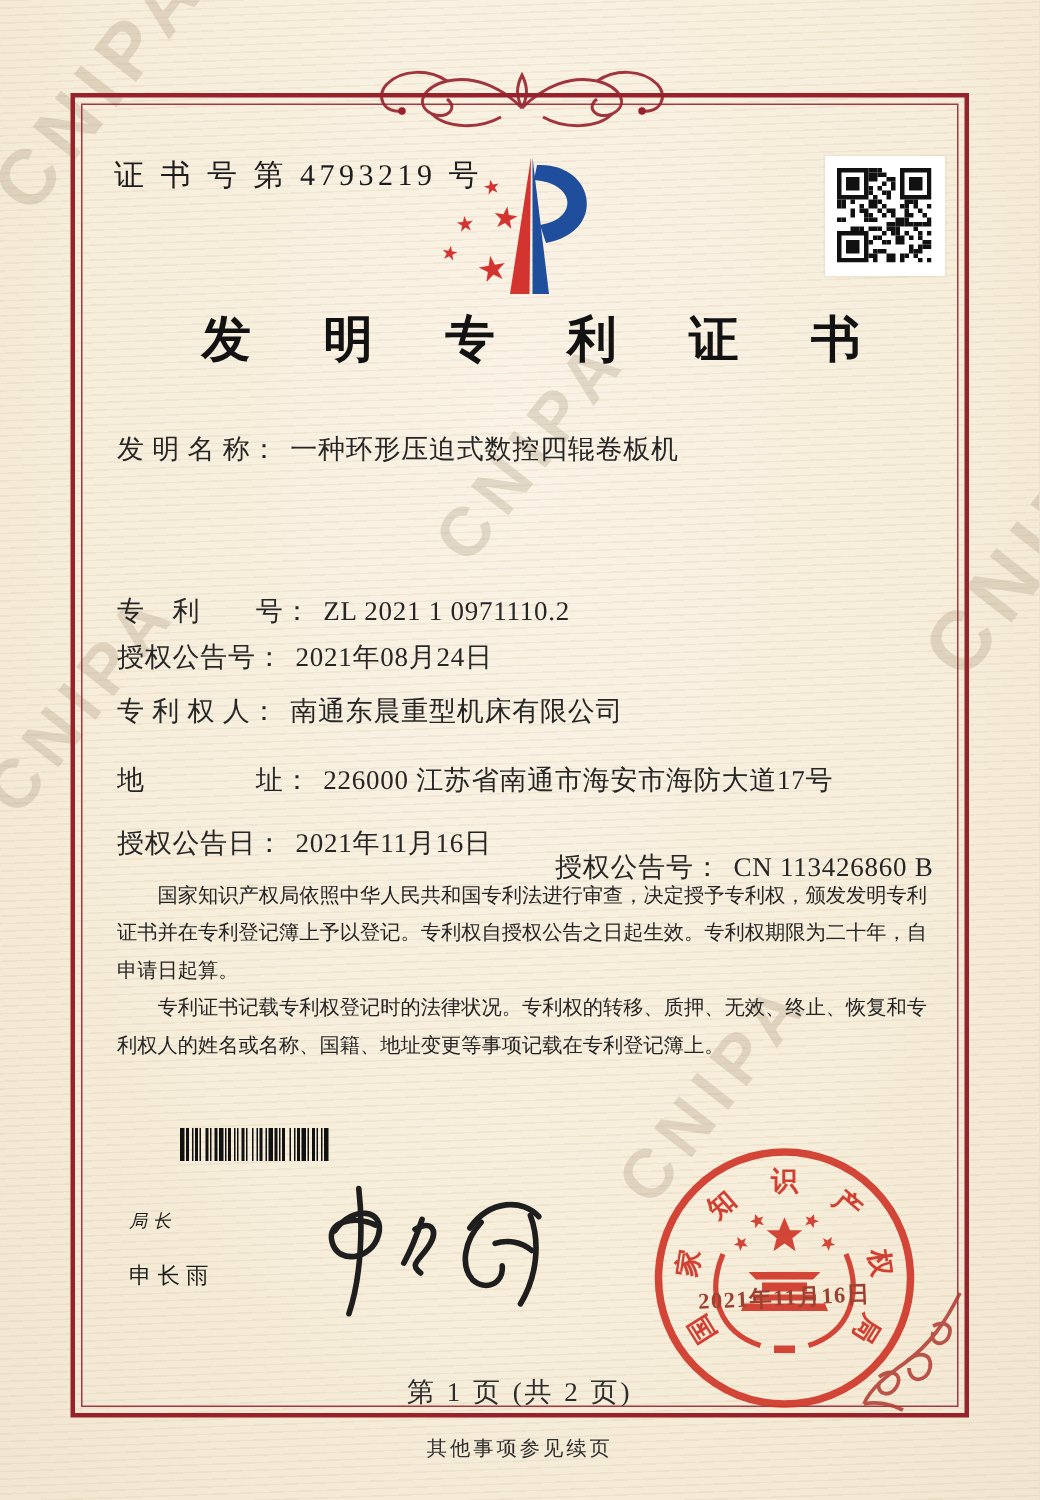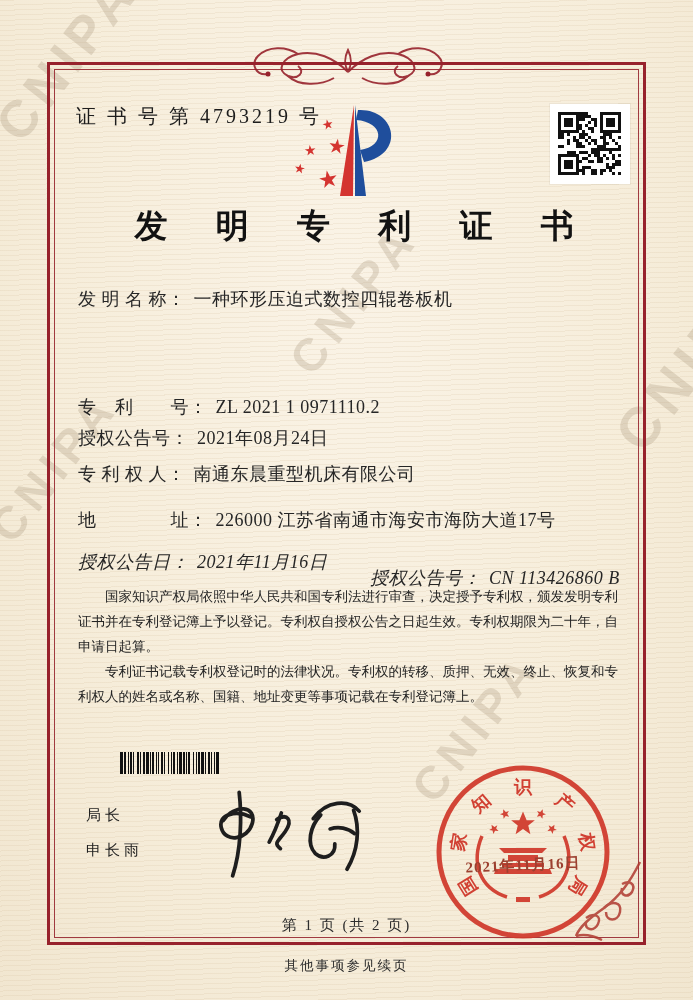--- a/index.html
+++ b/index.html
@@ -24,30 +24,30 @@
   .title{
     position:absolute;left:0;right:0;top:204px;text-align:center;
     font-size:33px;font-weight:bold;letter-spacing:20px;padding-left:35px;color:#121212;
   }
   .field-row{position:absolute;left:78px;font-size:18px;color:#262626;white-space:nowrap;letter-spacing:.5px;}
   .field-row .lab{margin-right:8px;}
   .grant-col2{position:absolute;left:292px;top:0;margin-top:16px;}
   .paras{position:absolute;left:78px;top:584px;width:540px;font-size:13.5px;line-height:25px;color:#242424;text-align:justify;}
   .paras p{margin:0;text-indent:2em;font-family:Liberation Serif, serif;}
   .barcode{position:absolute;left:120px;top:752px;}
-  .sig-title{position:absolute;left:86px;top:806px;font-size:15px;letter-spacing:4px;color:#1d1d1d;}
+  .sig-title{position:absolute;left:86px;top:806px;font-size:12px;letter-spacing:4px;color:#1d1d1d;font-style:italic;}
   .sig-name{position:absolute;left:86px;top:841px;font-size:15px;letter-spacing:4px;color:#1d1d1d;}
   .signature{position:absolute;left:182px;top:788px;}
   .seal{position:absolute;left:433px;top:762px;width:180px;height:180px;opacity:.93;}
   .seal-ring-char{position:absolute;font-size:18px;font-weight:bold;color:#cf3427;font-family:"Liberation Serif",serif;}
   .seal-date{
     position:absolute;left:435px;top:856px;width:176px;text-align:center;
     font-size:15px;font-weight:bold;color:#9c4030;letter-spacing:1px;transform:rotate(-2.5deg);
   }
-  .page-info{position:absolute;left:0;right:0;top:916px;text-align:center;font-size:15px;letter-spacing:2px;color:#2c2c2c;}
+  .page-info{position:absolute;left:0;right:0;top:916px;text-align:center;font-size:18px;letter-spacing:2px;color:#2c2c2c;}
   .note{position:absolute;left:0;right:0;top:957px;text-align:center;font-size:13.5px;letter-spacing:2px;color:#2c2c2c;}
   .logo{position:absolute;left:292px;top:100px;width:118px;height:100px;}
   .logo .star{position:absolute;color:#d43430;line-height:1;}
   .qr{position:absolute;left:550px;top:104px;width:80px;height:80px;background:#fff;box-shadow:0 0 0 1px rgba(0,0,0,.04);}
   .qr svg{position:absolute;left:8px;top:8px;}
   .ornament-top{position:absolute;left:246px;top:42px;}
   .flourish-br{position:absolute;left:560px;top:856px;}
 </style>
 </head>
 <body>
@@ -243,21 +243,21 @@
   </div>
   <div class="field-row" style="top:426px;">
     <span class="lab">授权公告号：</span><span>2021年08月24日</span>
   </div>
   <div class="field-row" style="top:462px;">
     <span class="lab">专 利 权 人：</span><span>南通东晨重型机床有限公司</span>
   </div>
   <div class="field-row" style="top:508px;text-align:right;">
     <span class="lab">地　　　　址：</span><span>226000 江苏省南通市海安市海防大道17号</span>
   </div>
-  <div class="field-row" style="top:550px;width:540px;font-style:italic;">
+  <div class="field-row" style="top:550px;width:540px;">
     <span class="lab">授权公告日：</span><span>2021年11月16日</span>
     <span class="grant-col2">
       <span class="lab">授权公告号：</span><span>CN 113426860 B</span>
     </span>
   </div>
 
   <div class="paras">
     <p>国家知识产权局依照中华人民共和国专利法进行审查，决定授予专利权，颁发发明专利证书并在专利登记簿上予以登记。专利权自授权公告之日起生效。专利权期限为二十年，自申请日起算。</p>
     <p>专利证书记载专利权登记时的法律状况。专利权的转移、质押、无效、终止、恢复和专利权人的姓名或名称、国籍、地址变更等事项记载在专利登记簿上。</p>
   </div>

